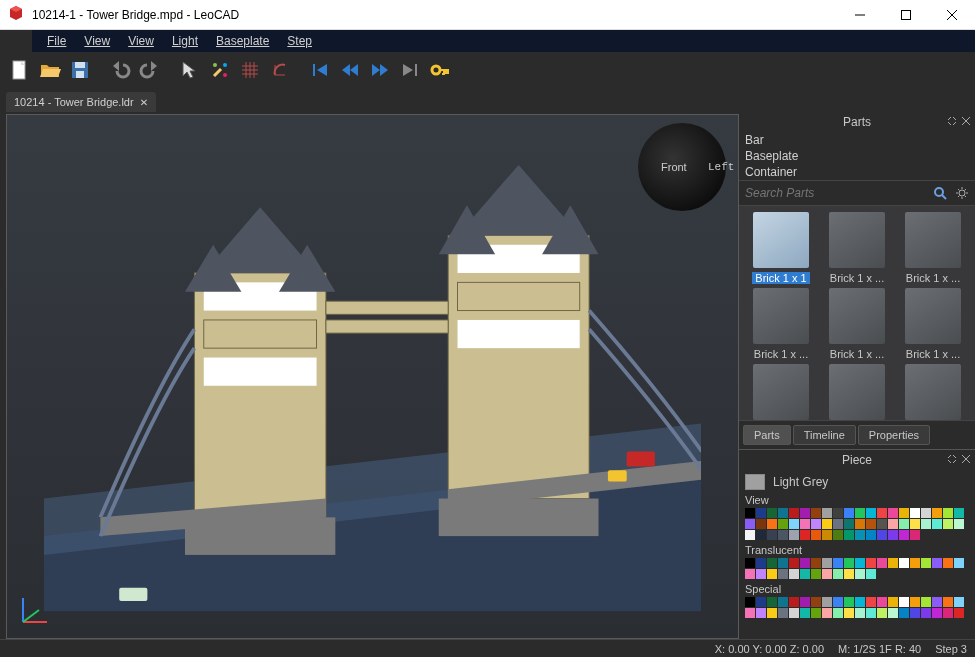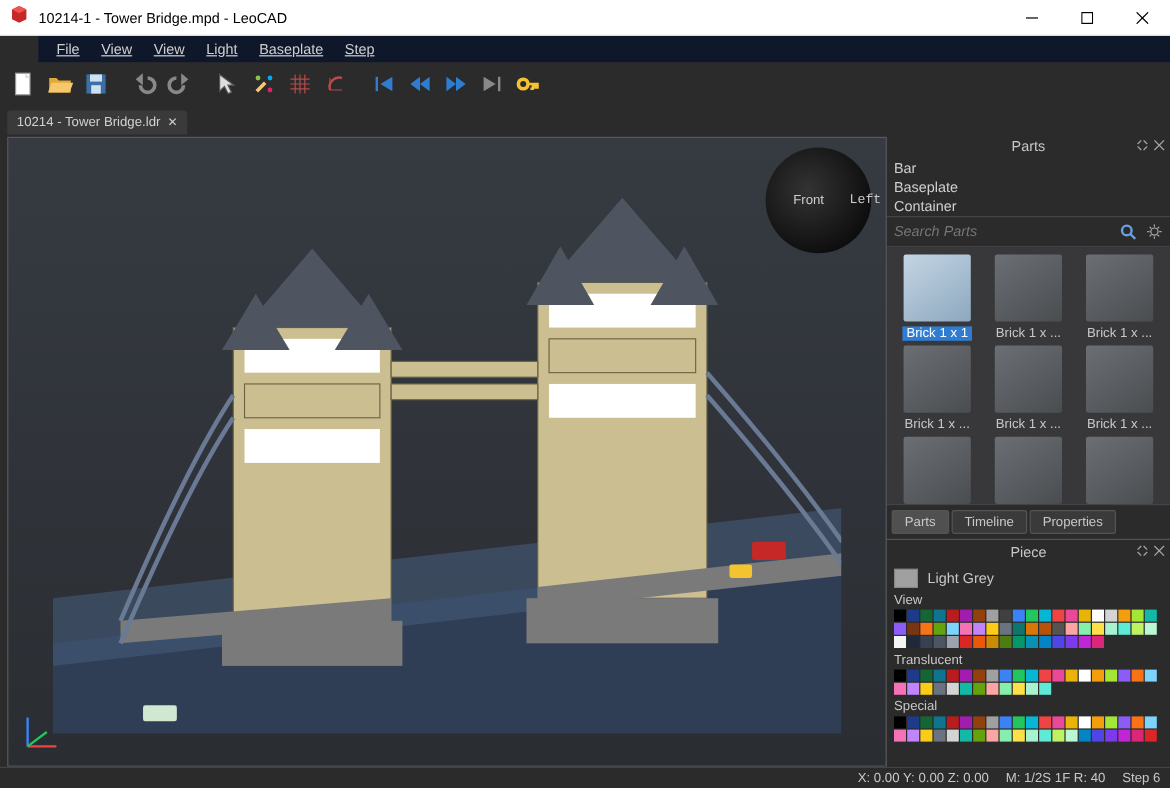--- a/index.html
+++ b/index.html
@@ -518,14 +518,14 @@
             <div class="color-sw" style="background: rgb(220, 38, 38);"></div>
           </div>
         </div>
     </div>
   </div>
 </div>
 
 <div class="statusbar">
   <span>X: 0.00 Y: 0.00 Z: 0.00</span>
   <span>M: 1/2S 1F R: 40</span>
-  <span>Step 6</span>
+  <span>Step 3</span>
 </div>
 
 </body></html>

